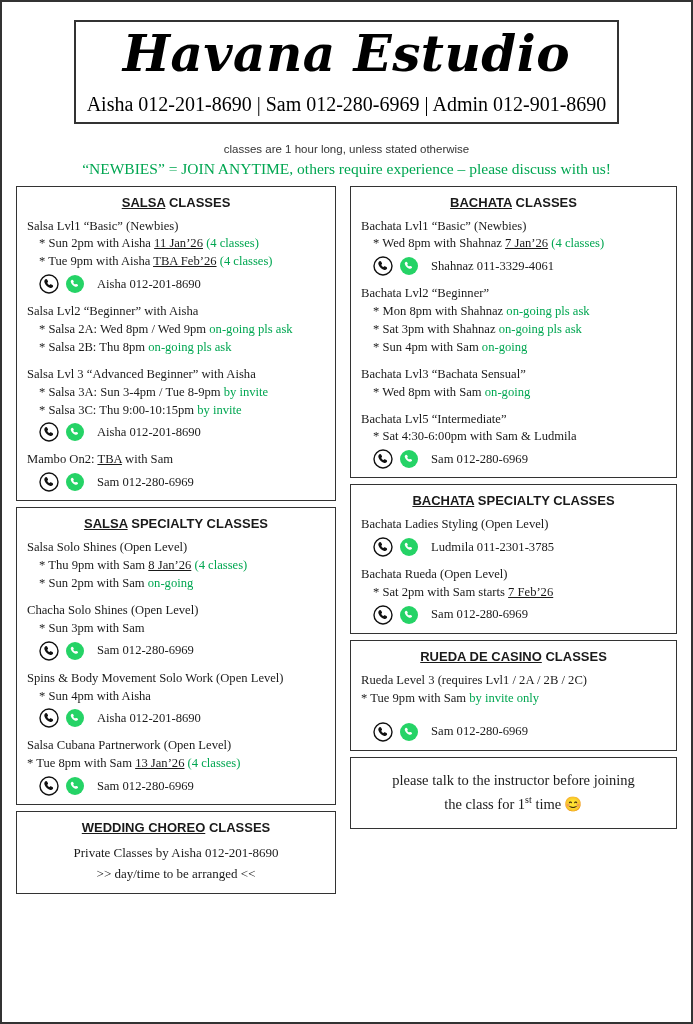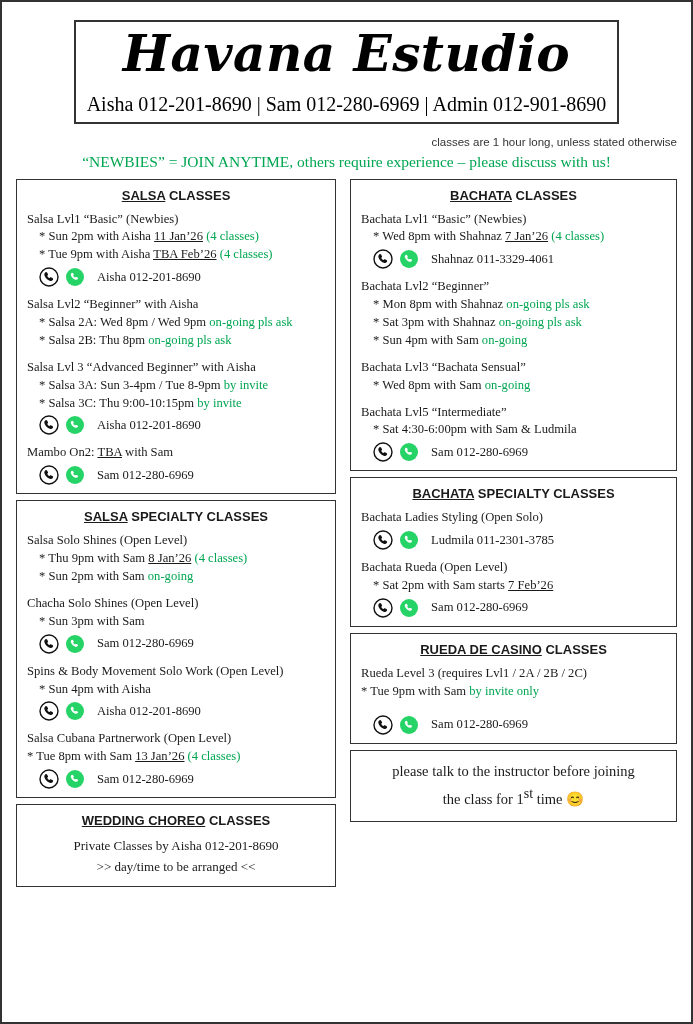--- a/index.html
+++ b/index.html
@@ -40,23 +40,23 @@
     color:#000;
   }
   .sched-title{
     text-align:center;
     font-family:"Liberation Serif", serif;
     font-size:21px;
     margin-top:12px;
     color:#1a1a1a;
   }
   .sched-sub{
-    text-align:right;
+    text-align:center;
     font-size:11.5px;
-    margin-top:12px;
+    margin-top:19px;
     color:#333;
   }
   .newbies{
     text-align:center;
     font-family:"Liberation Serif", serif;
     font-size:15.5px;
     margin-top:5px;
     color:#00a651;
     font-weight:normal;
   }
@@ -111,21 +111,21 @@
     margin-left:6px;
   }
   .ico{display:inline-block;width:20px;height:20px;}
   .ico svg{display:block;}
   .note{
     font-family:"Liberation Serif", serif;
     font-size:14.5px;
     text-align:center;
     line-height:1.5;
   }
-  .note .sup{font-size:14px;vertical-align:super;}
+  .note .sup{font-size:10px;vertical-align:super;}
   .wed-body{
     font-family:"Liberation Serif", serif;
     font-size:13px;
     text-align:center;
     line-height:1.6;
   }
   .last-card{
     display:flex;
     align-items:center;
     justify-content:center;
@@ -363,21 +363,21 @@
           </div>
         </div>
       </div>
 
       <div class="card">
         <div class="card-head">
           <span class="u">BACHATA</span><span> SPECIALTY CLASSES</span>
         </div>
 
         <div class="block">
-          <div class="ln">Bachata Ladies Styling (Open Solo)</div>
+          <div class="ln">Bachata Ladies Styling (Open Level)</div>
           <div class="phones">
             <span class="ico">
               <svg width="20" height="20" viewBox="0 0 20 20">
                   <circle cx="10" cy="10" r="9" fill="#fff" stroke="#111" stroke-width="1.4"></circle>
                   <path d="M6.3 5.4c.6-.5 1.5-.4 1.9.3l.7 1.2c.3.5.2 1.1-.3 1.5l-.4.3c.4 1 1.3 1.9 2.3 2.4l.3-.4c.4-.5 1-.6 1.5-.3l1.2.7c.7.4.8 1.3.3 1.9-.7.8-1.9 1.1-3 .7-2.4-.8-4.5-2.9-5.3-5.3-.4-1.1-.1-2.3.8-3z" fill="#111"></path>
                 </svg>
             </span>
             <span class="ico">
               <svg width="20" height="20" viewBox="0 0 20 20">
                   <circle cx="10" cy="10" r="9" fill="#25D366"></circle>

